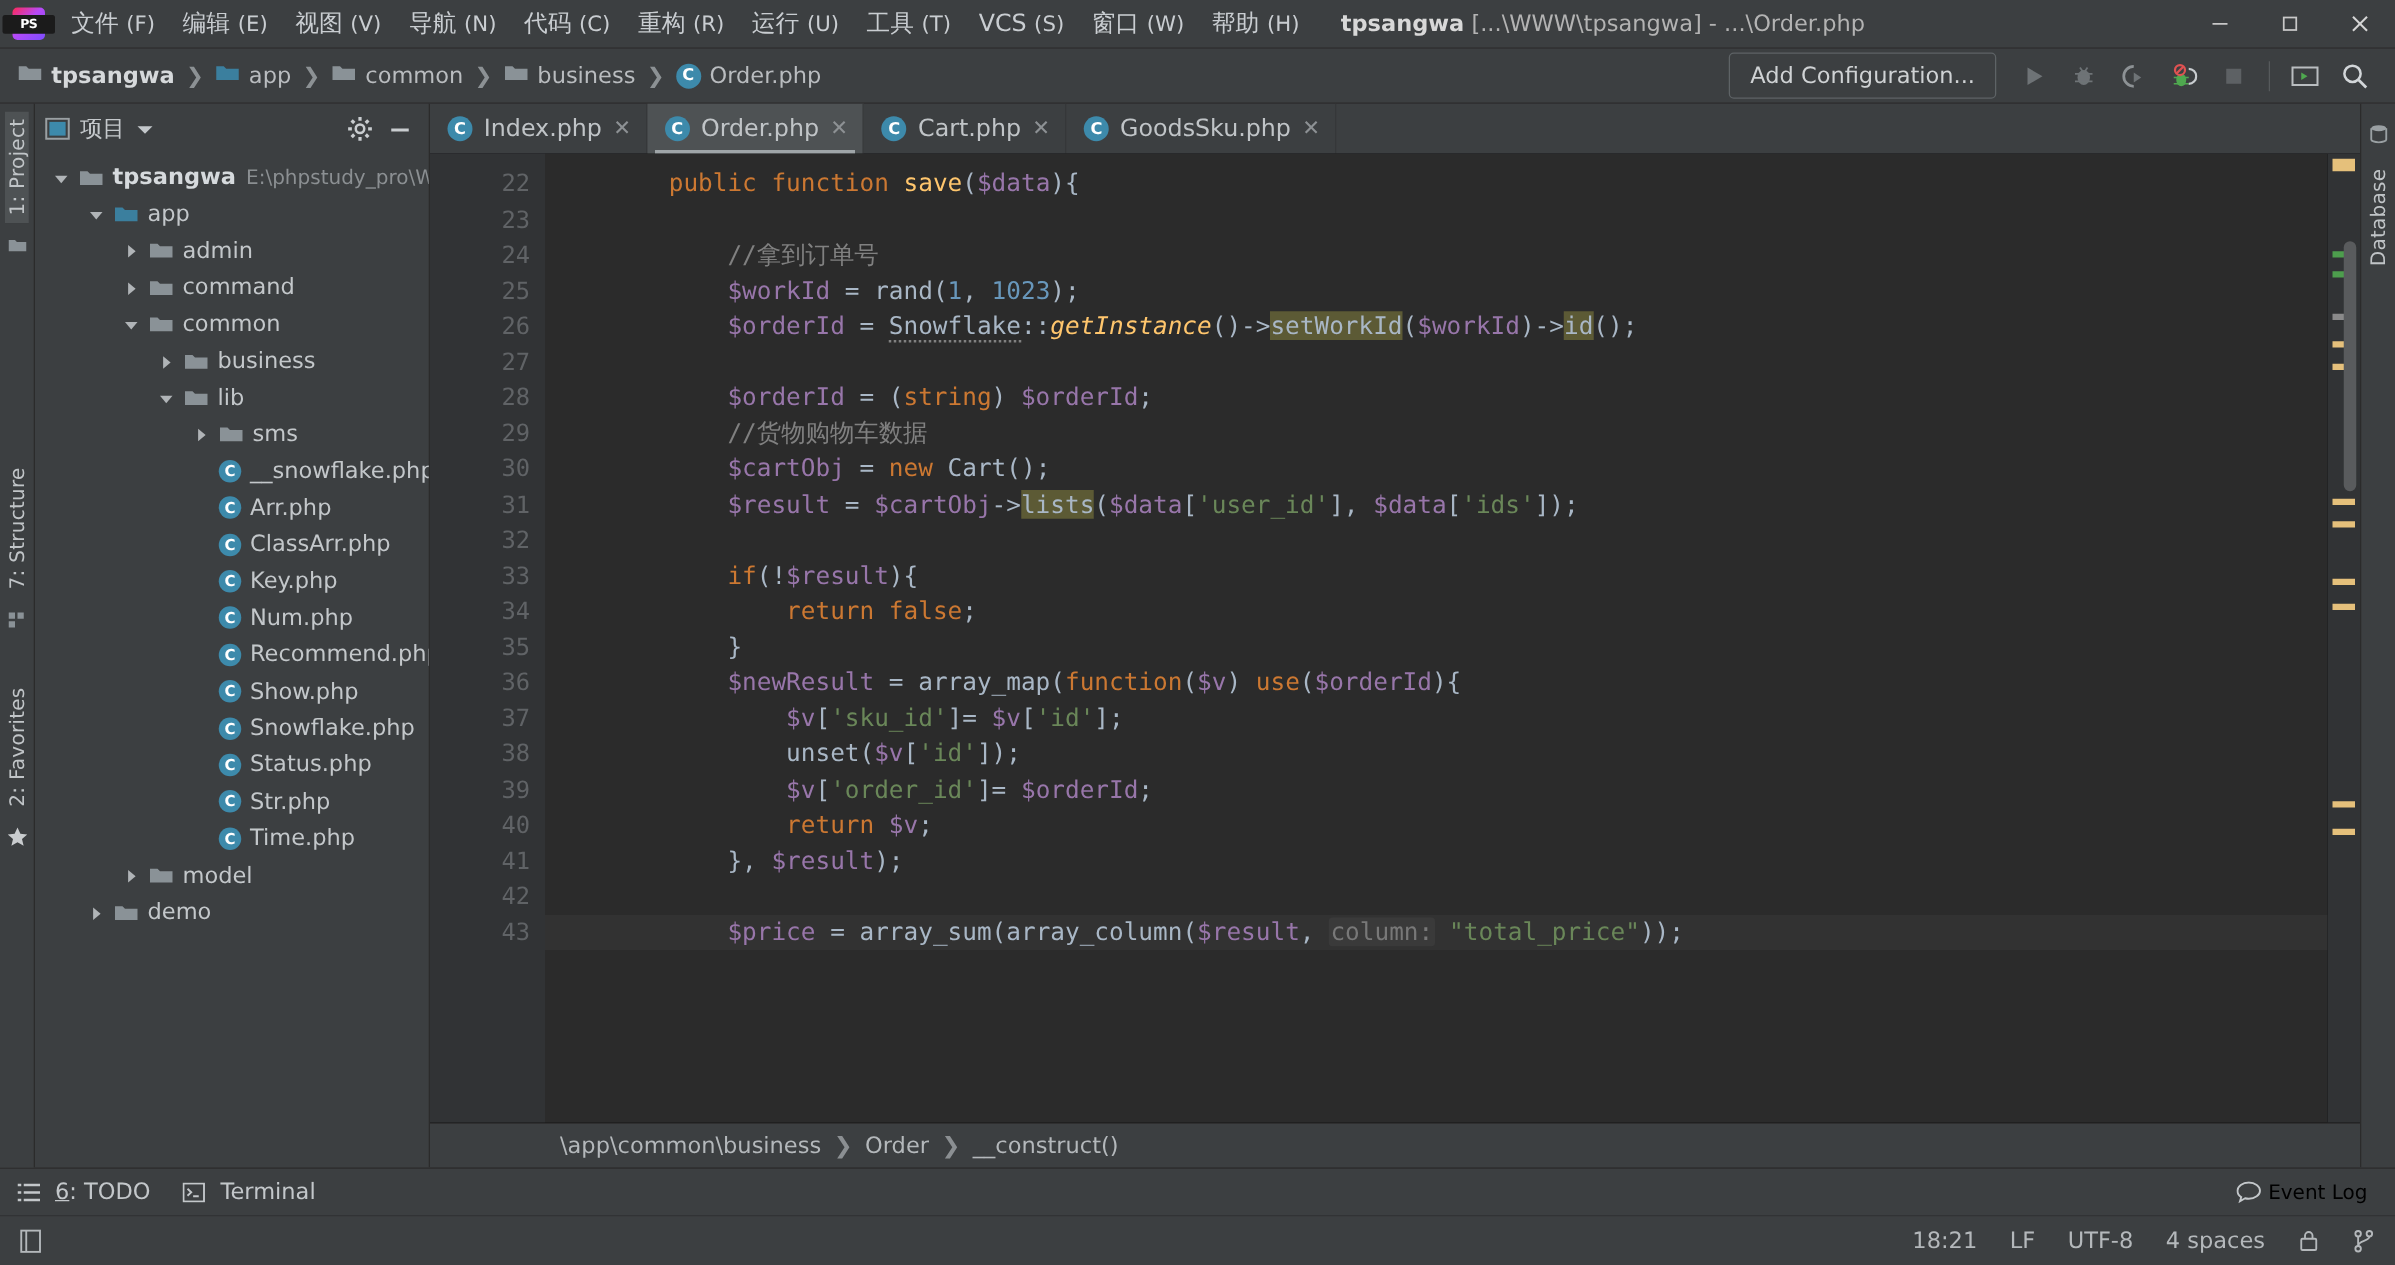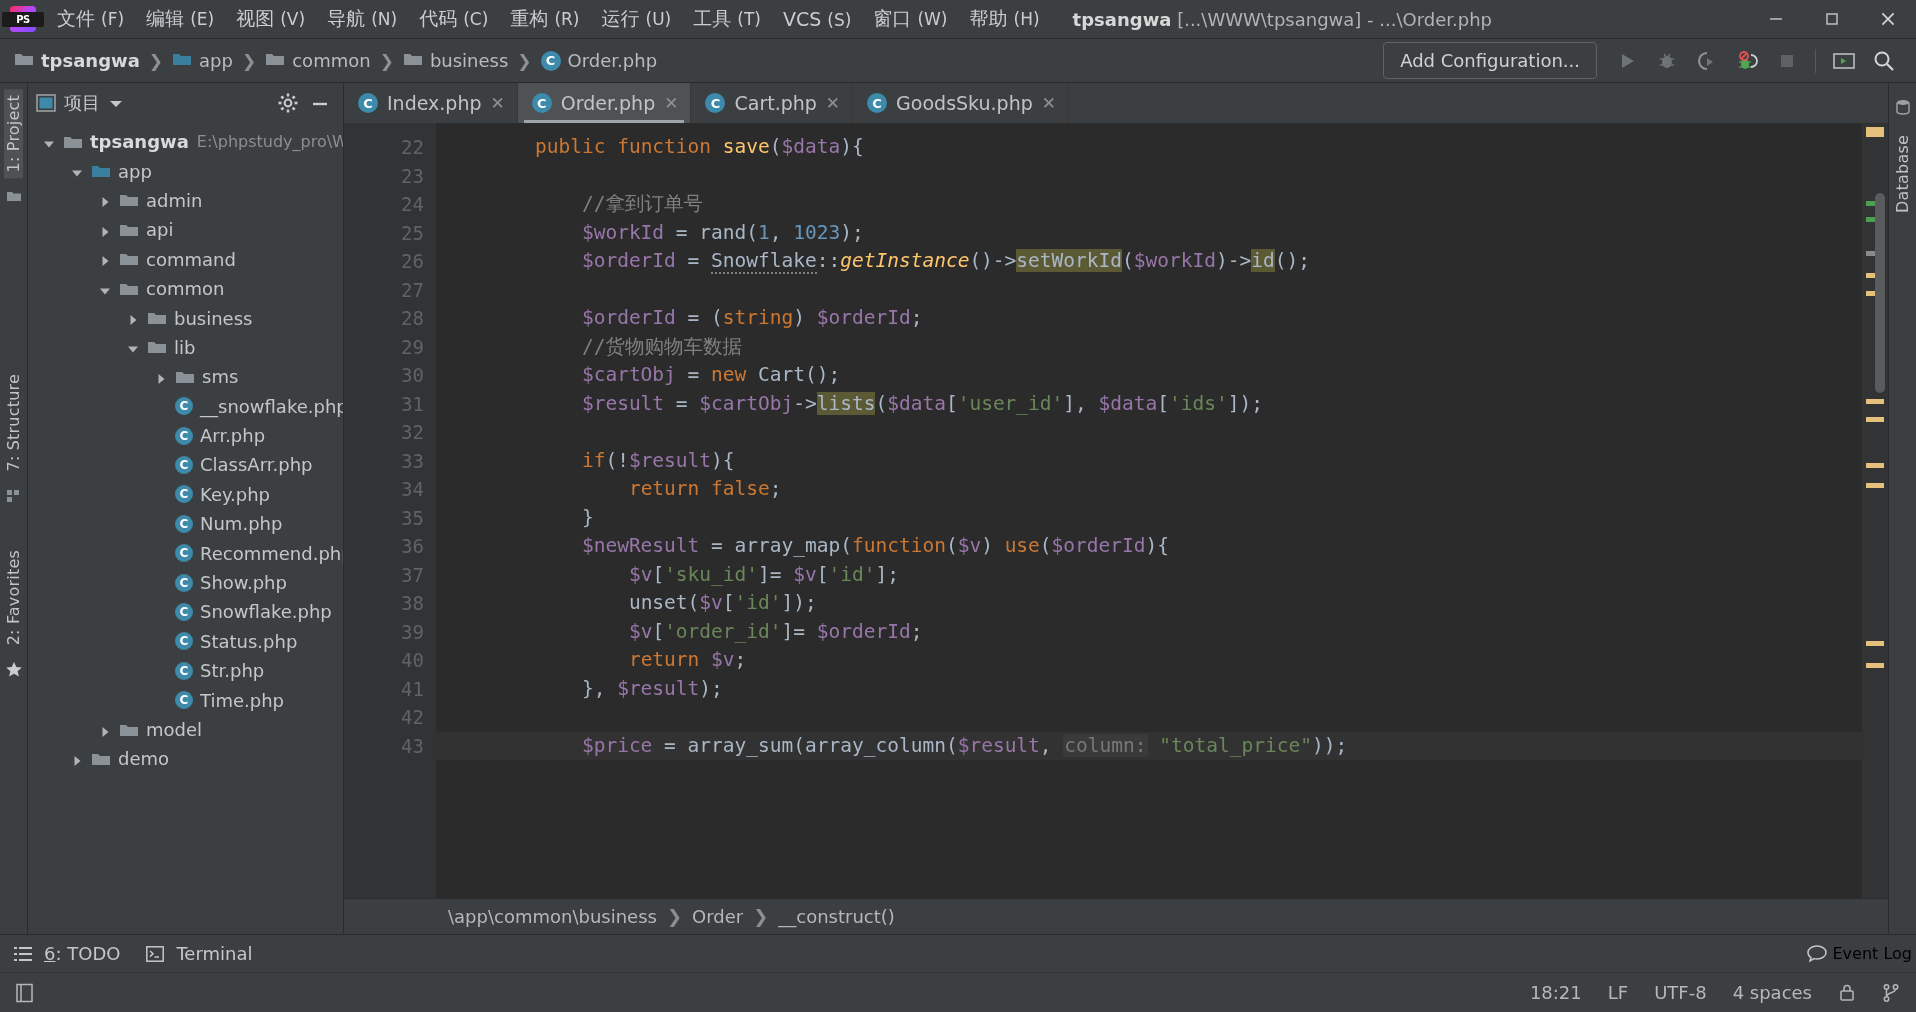--- a/index.html
+++ b/index.html
@@ -157,21 +157,21 @@
   }
   .editor-foot .sep { color: #8b8f92; margin: 0 10px; }
 
   
   .toolbar-bottom {
     height: 38px; flex: 0 0 38px; background: #3c3f41; display: flex; align-items: center;
     padding-left: 14px; border-top: 1px solid #2b2b2b; gap: 26px;
   }
   .tw { display: flex; align-items: center; gap: 12px; color: #c3c7ca; font-size: 18px; }
   .tw u { text-decoration: underline; }
-  .tw-right { margin-left: auto; display:flex; align-items:center; gap:6px; padding-right:4px; }
+  .tw-right { margin-left: auto; display:flex; align-items:center; gap:6px; padding-right:22px; }
 
   
   .statusbar {
     height: 40px; flex: 0 0 40px; background: #3c3f41; display: flex; align-items: center;
     padding: 0 16px; color: #b4b8bb; font-size: 18px; border-top:1px solid #313335;
   }
   .statusbar .right { margin-left: auto; display: flex; align-items: center; gap: 26px; }
   .sb-item { white-space: nowrap; }
   .icon { display: inline-flex; align-items: center; justify-content: center; }
 </style>
@@ -404,31 +404,20 @@
           <div class="row" style="padding-left: 70px;">
             <span class="arrow"><svg width="14" height="14" viewBox="0 0 14 14">
                 <path d="M4.5 2v10l6-5z" fill="#b0b4b7"></path>
               </svg></span>
             <span class="ico">
               <svg width="20" height="16" viewBox="0 0 20 16">
                 <path d="M1 3h6l2 2h10v9H1z" fill="#8a9297"></path>
               </svg>
             </span>
             <span class="lbl ">admin</span>
-          </div>
-          <div class="row" style="padding-left: 70px;">
-            <span class="arrow"><svg width="14" height="14" viewBox="0 0 14 14">
-                <path d="M4.5 2v10l6-5z" fill="#b0b4b7"></path>
-              </svg></span>
-            <span class="ico">
-              <svg width="20" height="16" viewBox="0 0 20 16">
-                <path d="M1 3h6l2 2h10v9H1z" fill="#8a9297"></path>
-              </svg>
-            </span>
-            <span class="lbl ">api</span>
           </div>
           <div class="row" style="padding-left: 70px;">
             <span class="arrow"><svg width="14" height="14" viewBox="0 0 14 14">
                 <path d="M4.5 2v10l6-5z" fill="#b0b4b7"></path>
               </svg></span>
             <span class="ico">
               <svg width="20" height="16" viewBox="0 0 20 16">
                 <path d="M1 3h6l2 2h10v9H1z" fill="#8a9297"></path>
               </svg>
             </span>

